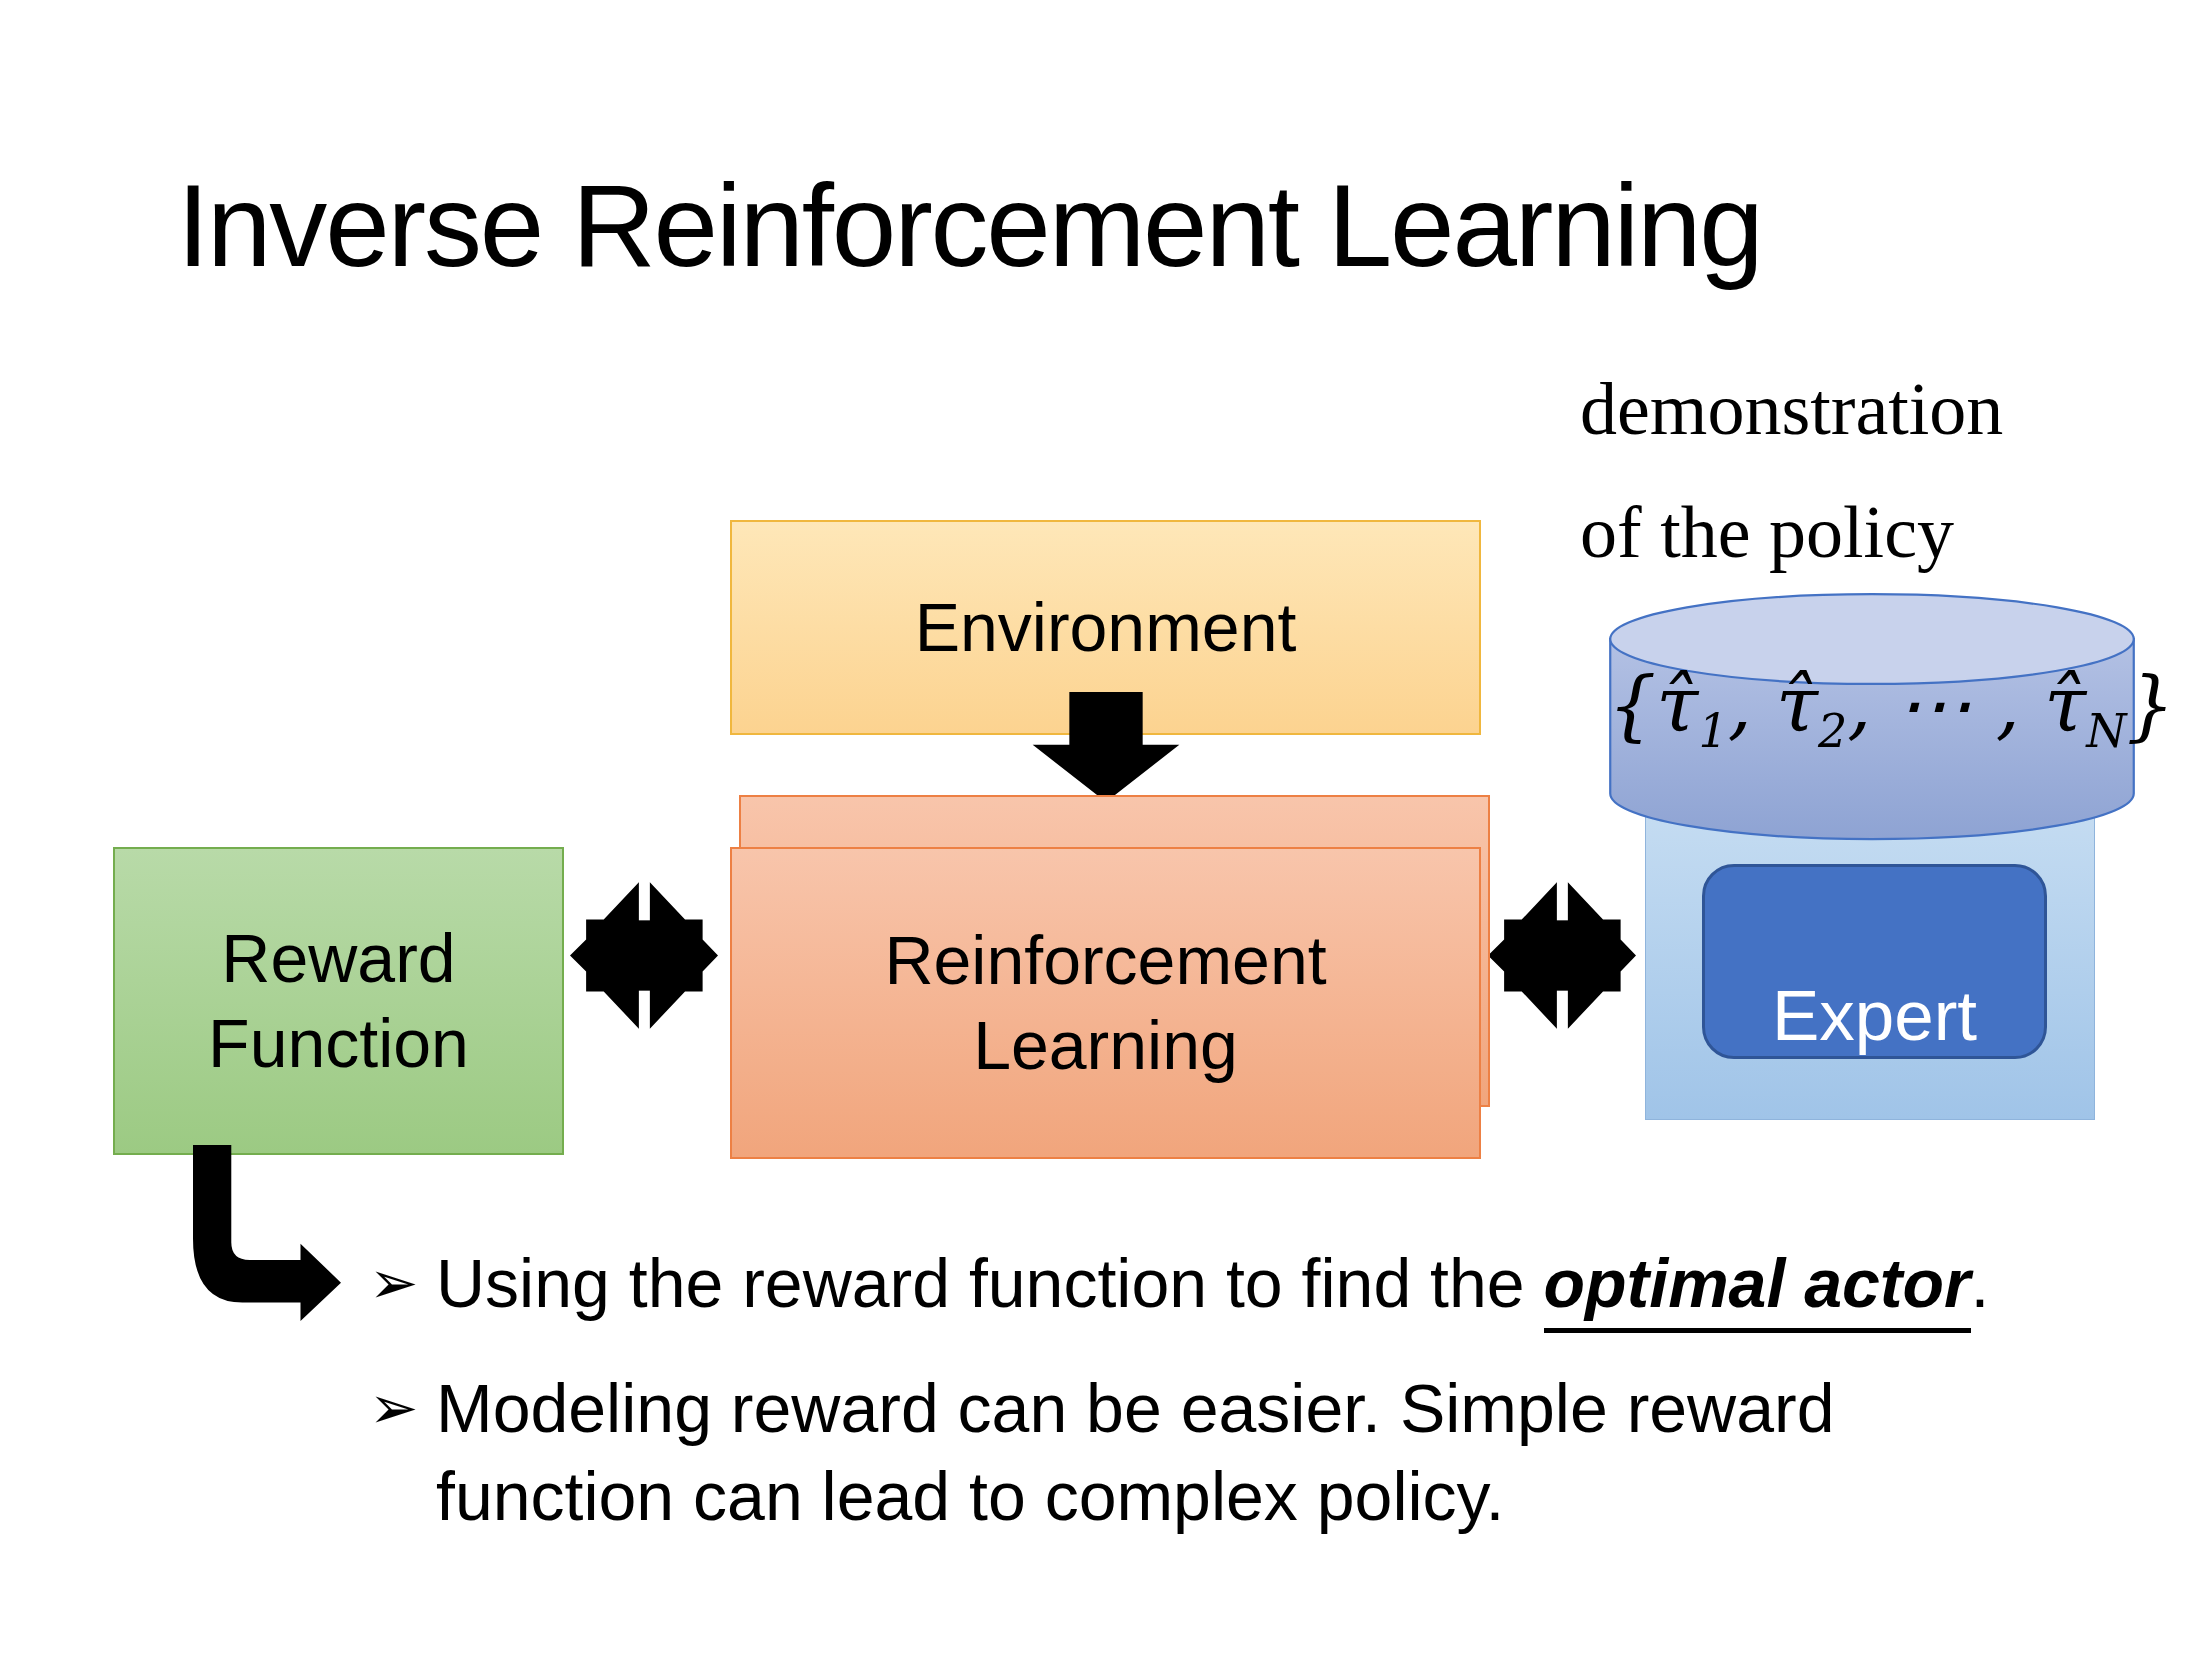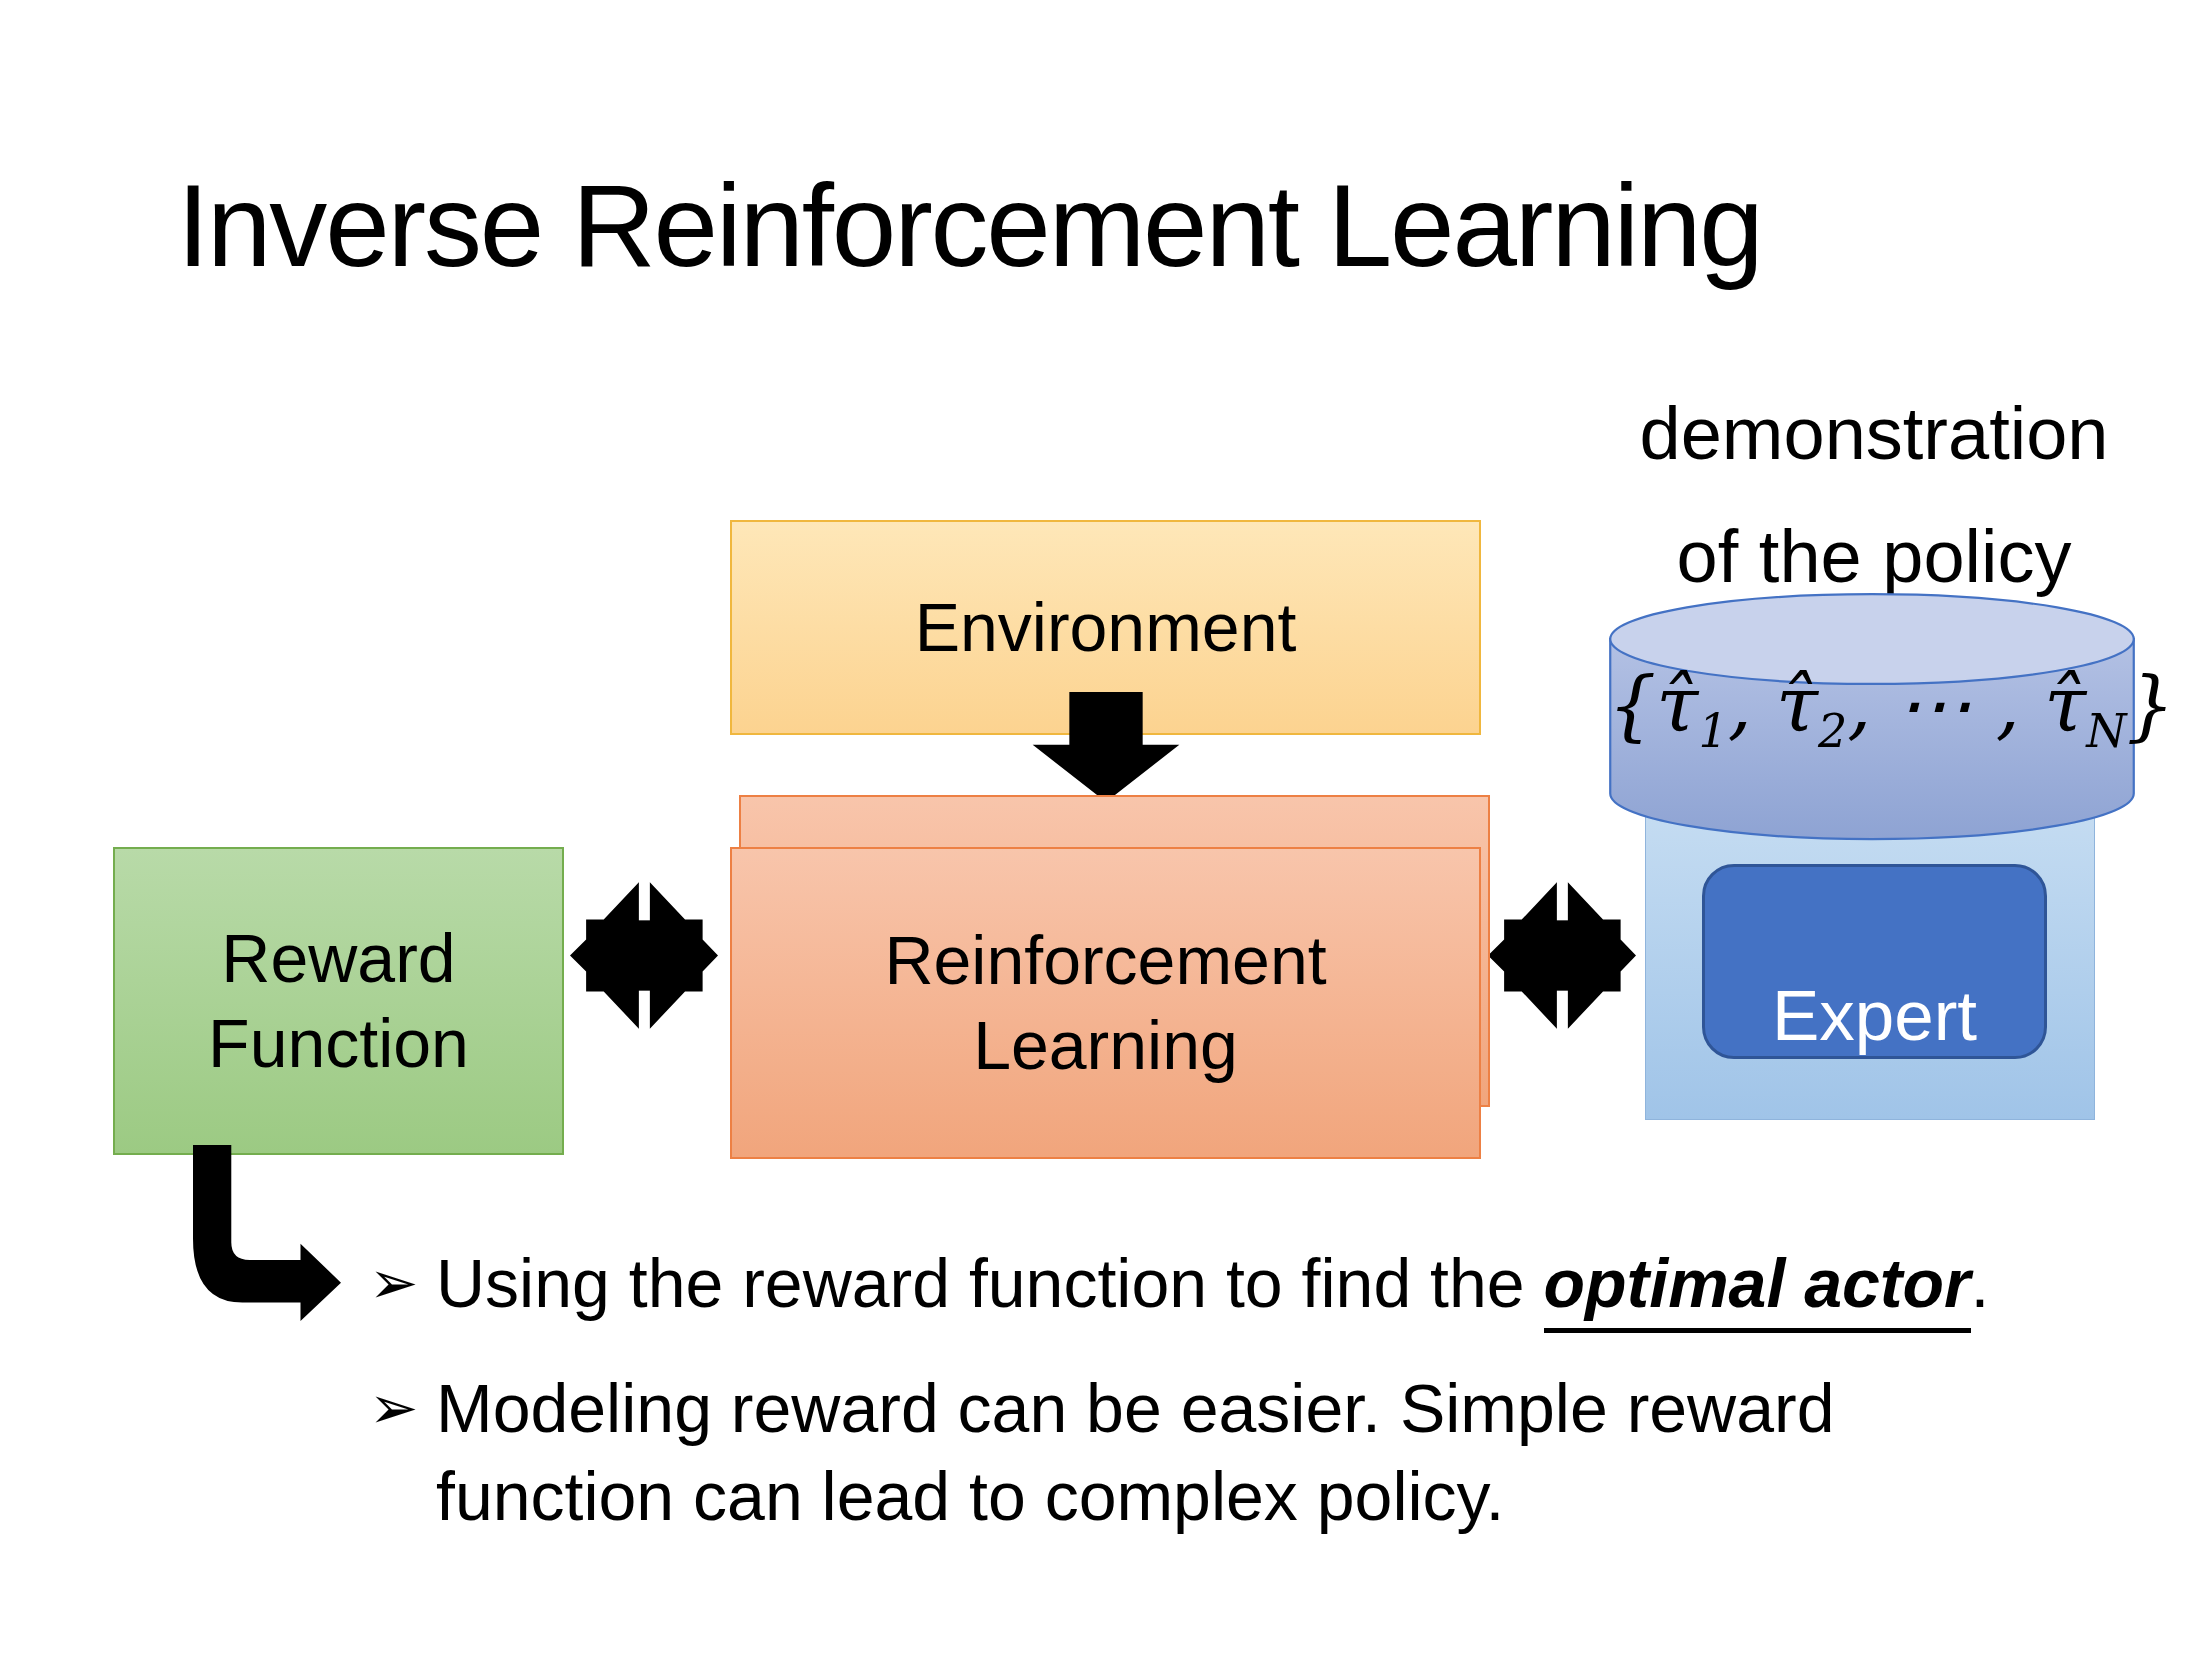--- a/index.html
+++ b/index.html
@@ -8,22 +8,22 @@
     background:#fff;color:var(--ink);
     font-family:"Liberation Sans",sans-serif;
   }
 
   .title{
     position:absolute;left:174px;top:156px;margin:3px;
     font-size:116px;font-weight:400;letter-spacing:-2.2px;white-space:nowrap;
   }
 
   .demo-label{
-    position:absolute;left:1580px;top:372px;width:588px;
-    text-align:center;font-size:74px;line-height:123px;
+    position:absolute;left:1580px;top:348px;width:588px;
+    font-size:74px;line-height:123px;font-family:Liberation Serif, serif;
   }
 
   .box{
     position:absolute;display:flex;align-items:center;justify-content:center;
     text-align:center;font-size:68px;line-height:85px;margin-top:42px;
   }
   .env{
     left:730px;top:478px;width:751px;height:215px;
     background:linear-gradient(var(--env-fill-light),var(--env-fill));
     border:2.9px solid var(--env-border);box-sizing:border-box;

